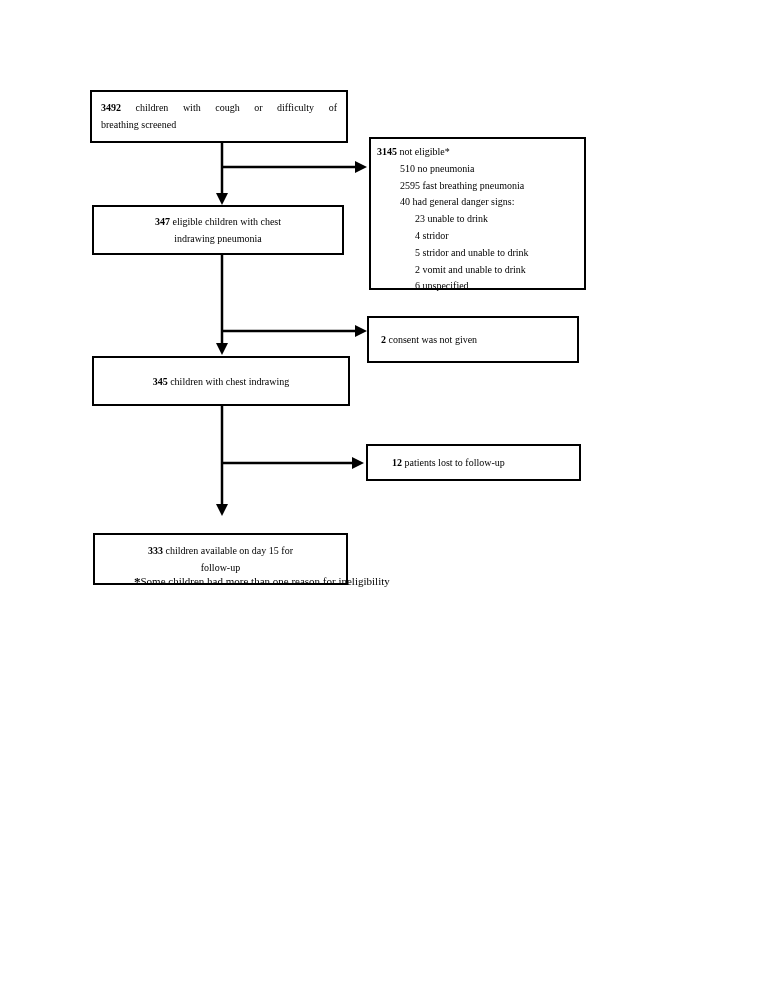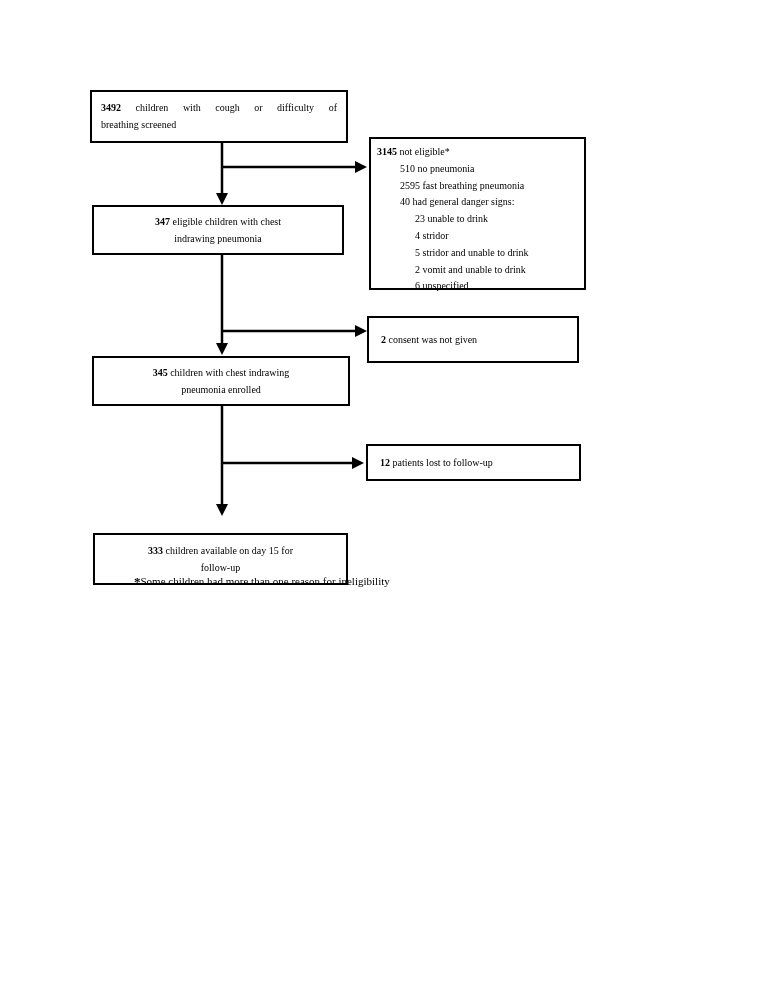--- a/index.html
+++ b/index.html
@@ -43,21 +43,21 @@
   }
   .jline {
     text-align: justify;
     text-align-last: justify;
   }
   .box-screened { left: 90px; top: 90px; width: 258px; height: 53px; padding: 7px 9px; }
   .box-not-eligible { left: 369px; top: 137px; width: 217px; height: 153px; padding: 5px 6px; line-height: 16.8px; }
   .box-eligible { left: 92px; top: 205px; width: 252px; height: 50px; }
   .box-consent { left: 367px; top: 316px; width: 212px; height: 47px; padding-left: 12px; }
   .box-enrolled { left: 92px; top: 356px; width: 258px; height: 50px; }
-  .box-lost { left: 366px; top: 444px; width: 215px; height: 37px; padding-left: 12px; }
+  .box-lost { left: 366px; top: 444px; width: 215px; height: 37px; padding-left: 24px; }
   .box-followup { left: 93px; top: 533px; width: 255px; height: 52px; }
   .ind1 { padding-left: 23px; }
   .ind2 { padding-left: 38px; }
   .footnote {
     position: absolute;
     left: 134px;
     top: 573px;
     font-size: 11px;
     line-height: 15px;
     color: #000000;
@@ -116,21 +116,20 @@
     <div><b class="num">347</b> <span>eligible children with chest</span></div>
     <div>indrawing pneumonia</div>
   </div>
 
   <div class="box box-consent vcenter-box">
     <div><b class="num">2</b> <span>consent was not given</span></div>
   </div>
 
   <div class="box box-enrolled center-box">
     <div><b class="num">345</b> <span>children with chest indrawing</span></div>
-    <div>pneumonia enrolled</div>
   </div>
 
   <div class="box box-lost vcenter-box">
     <div><b class="num">12</b> <span>patients lost to follow-up</span></div>
   </div>
 
   <div class="box box-followup center-box">
     <div><b class="num">333</b> <span>children available on day 15 for</span></div>
     <div>follow-up</div>
   </div>

